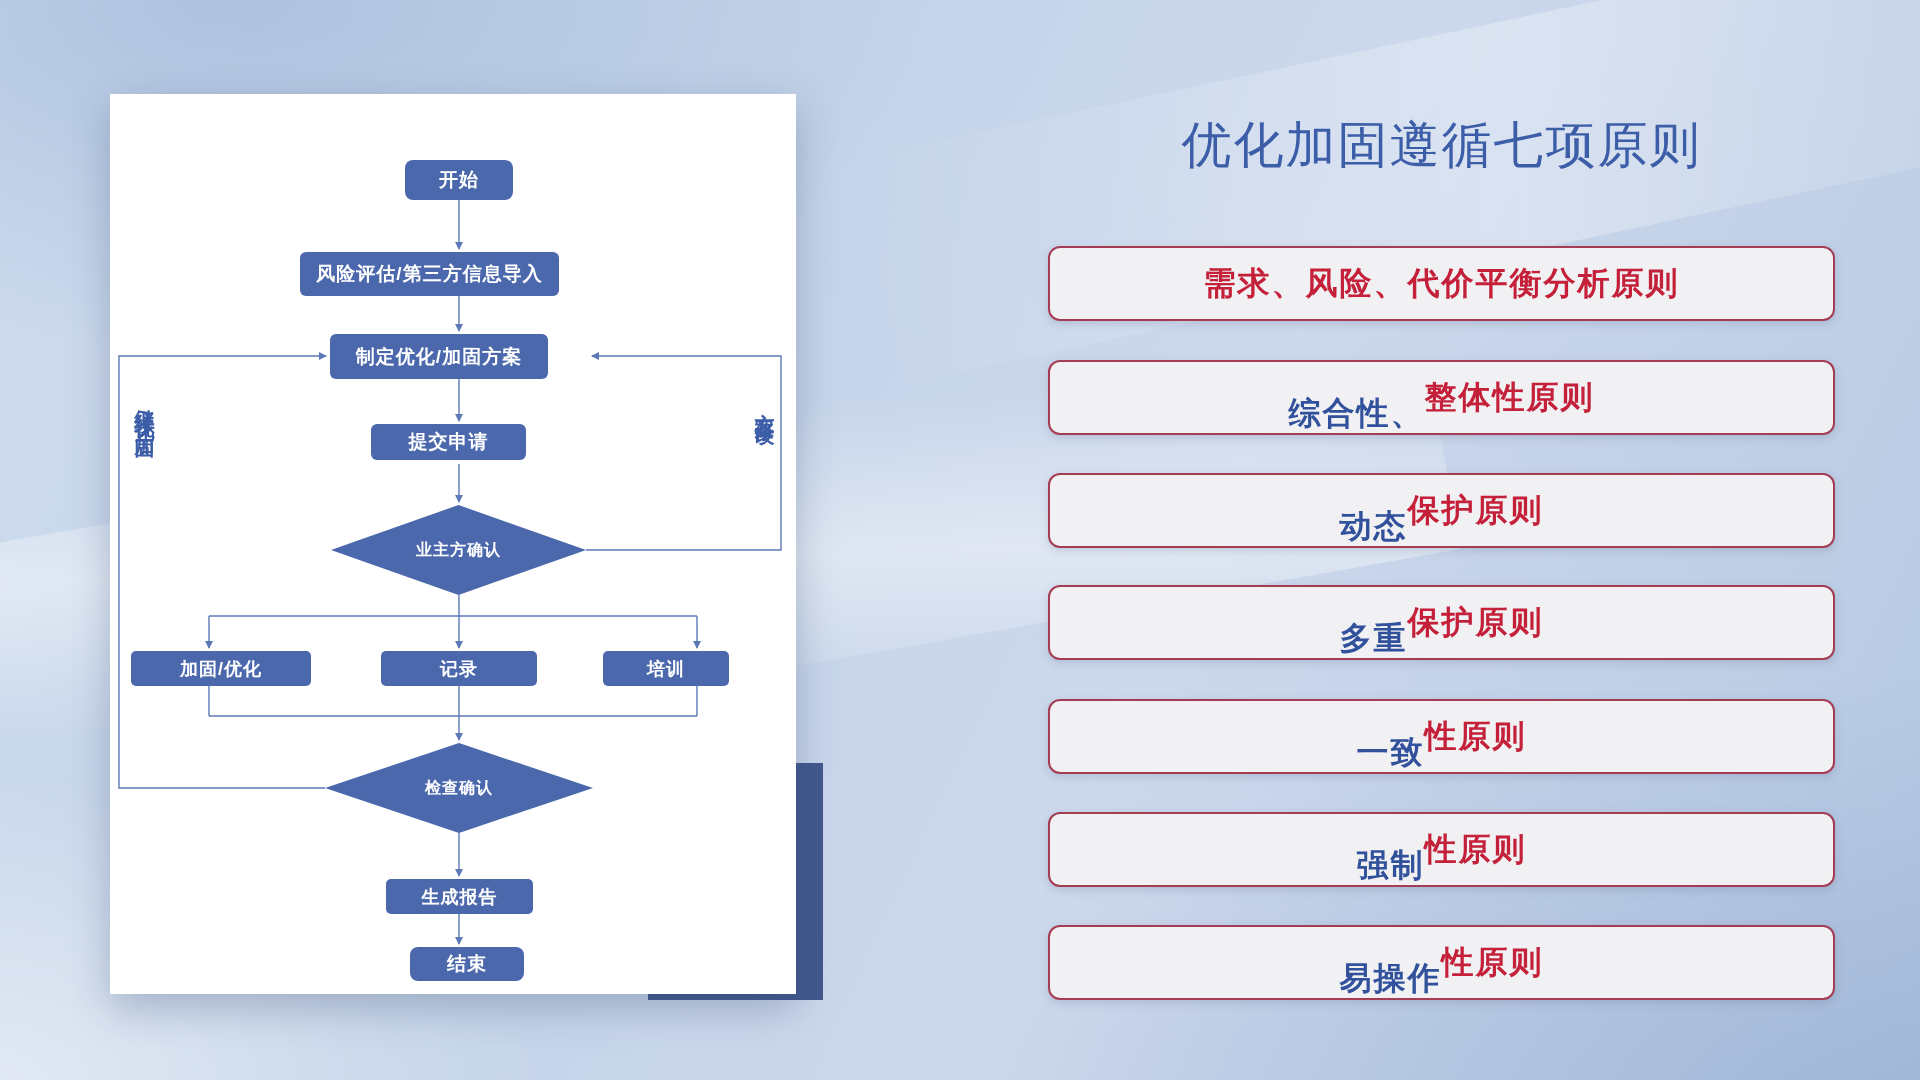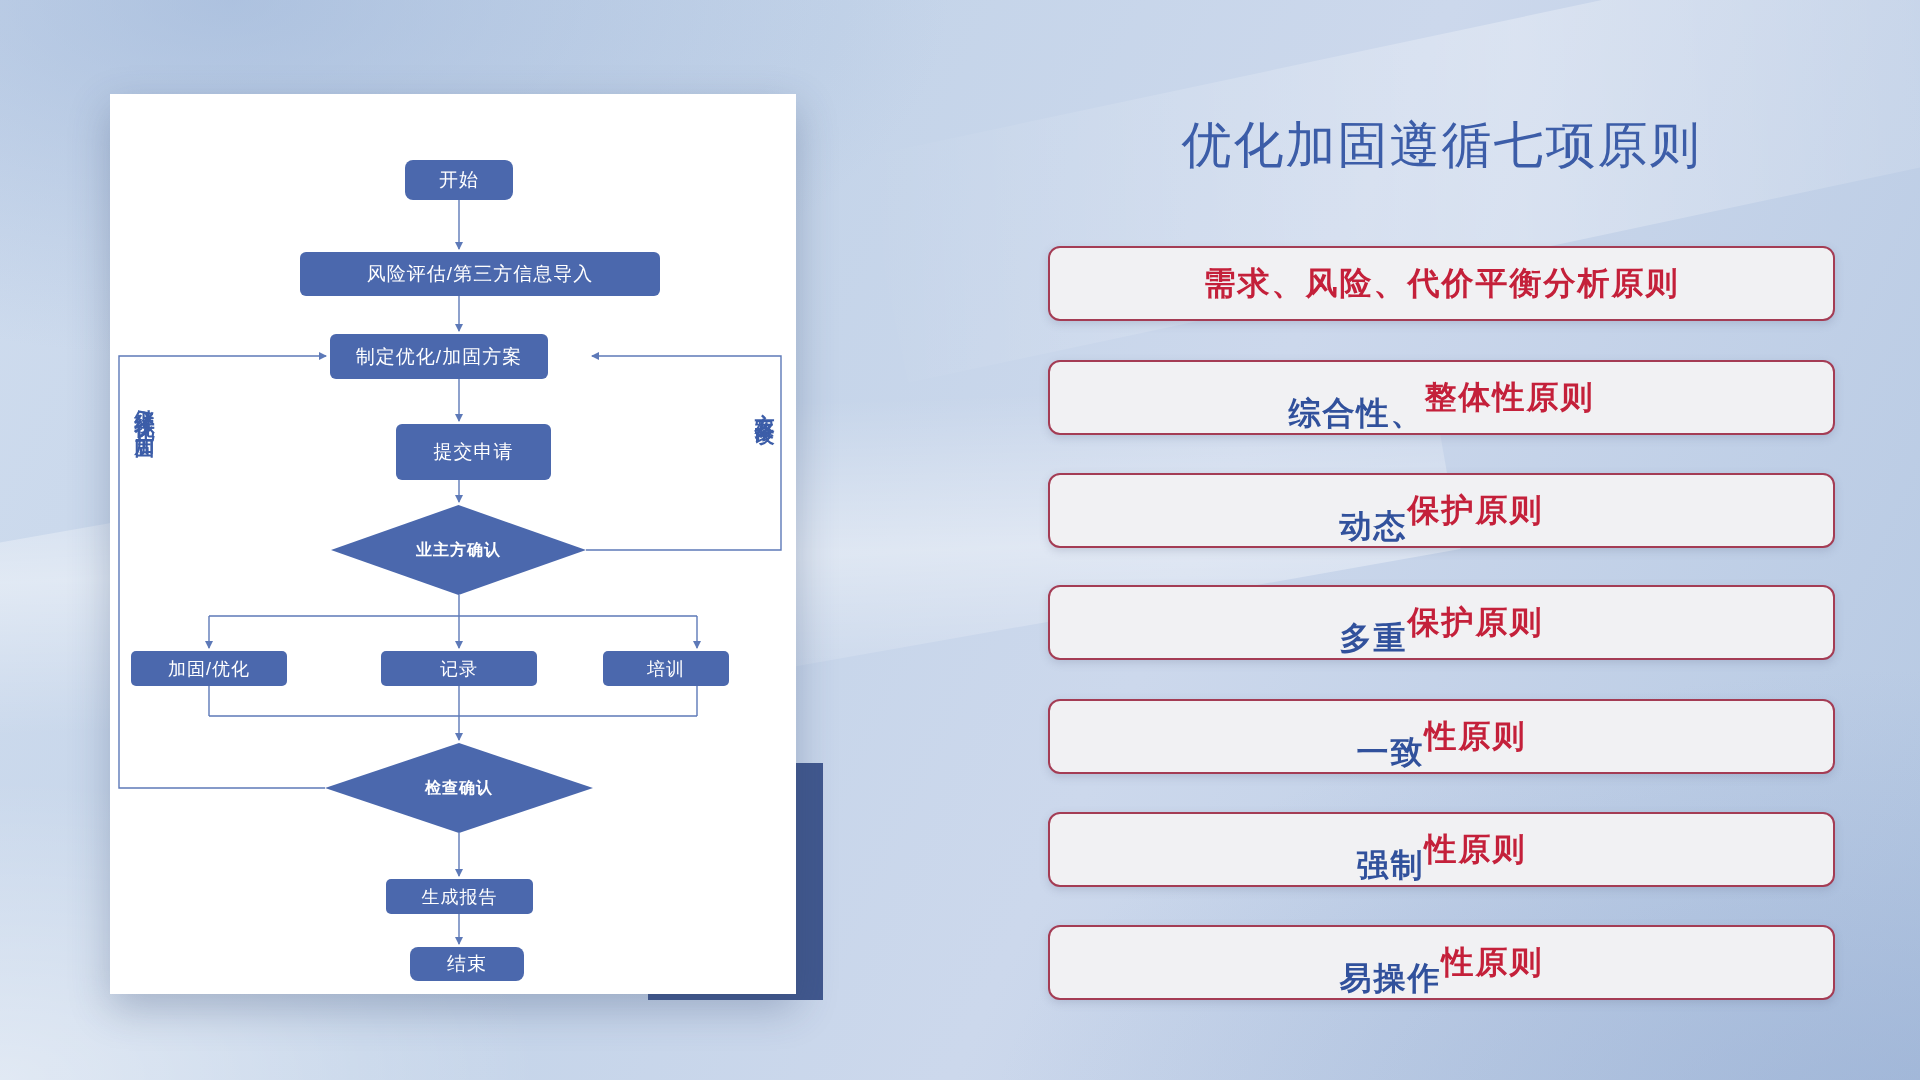--- a/index.html
+++ b/index.html
@@ -23,21 +23,21 @@
   .card-backdrop { position:absolute; left:648px; top:763px; width:175px; height:237px;
     background:var(--backdrop_blue,#41588e); }
   .flow-card { position:absolute; left:110px; top:94px; width:686px; height:900px; background:#ffffff;
     box-shadow:0 14px 38px rgba(50,70,110,.30); }
 
   .flow-lines { position:absolute; inset:0; width:100%; height:100%; }
   .flow-lines .ln { stroke:var(--line_blue,#5d79b8); stroke-width:1.4; fill:none; }
   .flow-lines marker path { fill:var(--line_blue,#5d79b8); }
 
   .fc-rect { position:absolute; background:var(--node_blue,#4b68ad); color:#fff; display:flex;
-    align-items:center; justify-content:center; font-weight:400; font-size:19px; border-radius:6px;
+    align-items:center; justify-content:center; font-weight:700; font-size:19px; border-radius:6px;
     letter-spacing:1px; white-space:nowrap; }
   .fc-rect.sm { font-size:18px; border-radius:5px; }
   .fc-rect.pill { border-radius:8px; }
   .fc-diamond { position:absolute; background:var(--node_blue,#4b68ad); color:#fff; display:flex;
     align-items:center; justify-content:center; font-weight:700; font-size:16px; letter-spacing:1px;
     clip-path:polygon(50% 0,100% 50%,50% 100%,0 50%);font-family:Liberation Mono, monospace; }
   .fc-vlabel { position:absolute; writing-mode:vertical-rl; color:var(--title_blue,#3c5da8);
     font-weight:700; font-size:20px; letter-spacing:4px; }
 
   
@@ -79,29 +79,29 @@
       <path class="ln" d="M587 522 L587 554" marker-end="url(#arrow)"></path>
       <path class="ln" d="M349 592 L349 646" marker-end="url(#arrow)"></path>
       <path class="ln" d="M349 739 L349 782" marker-end="url(#arrow)"></path>
       <path class="ln" d="M349 820 L349 850" marker-end="url(#arrow)"></path>
       <path class="ln" d="M476 456 L671 456 L671 262 L482 262" marker-end="url(#arrow)"></path>
       <path class="ln" d="M215 694 L9 694 L9 262 L216 262" marker-end="url(#arrow)"></path>
     </svg>
 
     <div class="fc-rect pill" style="left:295px;top:66px;width:108px;height:40px">开始</div>
 
-    <div class="fc-rect" style="left:190px;top:158px;width:360px;height:44px">风险评估/第三方信息导入</div>
+    <div class="fc-rect" style="left:190px;top:158px;width:259px;height:44px">风险评估/第三方信息导入</div>
 
     <div class="fc-rect" style="left:220px;top:240px;width:218px;height:45px">制定优化/加固方案</div>
 
-    <div class="fc-rect" style="left:286px;top:330px;width:155px;height:56px">提交申请</div>
+    <div class="fc-rect" style="left:261px;top:330px;width:155px;height:36px">提交申请</div>
 
     <div class="fc-diamond" style="left:221px;top:411px;width:255px;height:90px">业主方确认</div>
 
-    <div class="fc-rect sm" style="left:21px;top:557px;width:156px;height:35px">加固/优化</div>
+    <div class="fc-rect sm" style="left:21px;top:557px;width:180px;height:35px">加固/优化</div>
 
     <div class="fc-rect sm" style="left:271px;top:557px;width:156px;height:35px">记录</div>
 
     <div class="fc-rect sm" style="left:493px;top:557px;width:126px;height:35px">培训</div>
 
     <div class="fc-diamond" style="left:215px;top:649px;width:268px;height:90px">检查确认</div>
 
     <div class="fc-rect sm" style="left:276px;top:785px;width:147px;height:35px">生成报告</div>
 
     <div class="fc-rect pill" style="left:300px;top:853px;width:114px;height:34px">结束</div>

